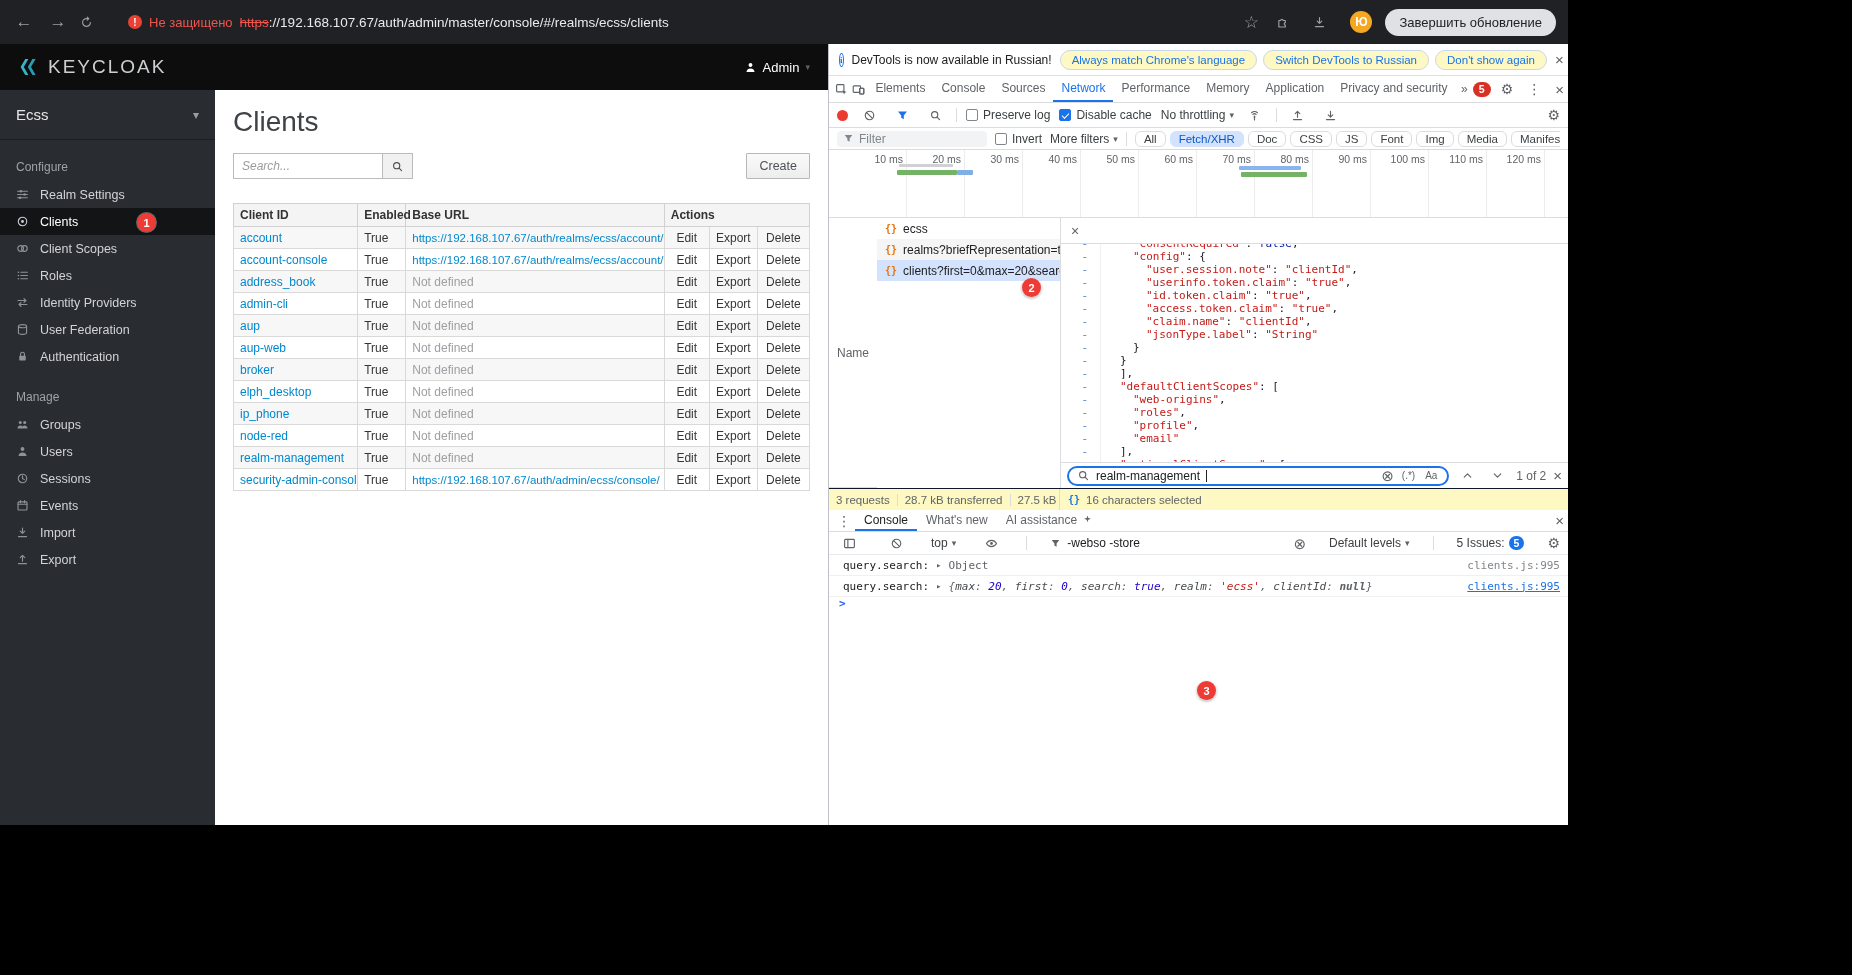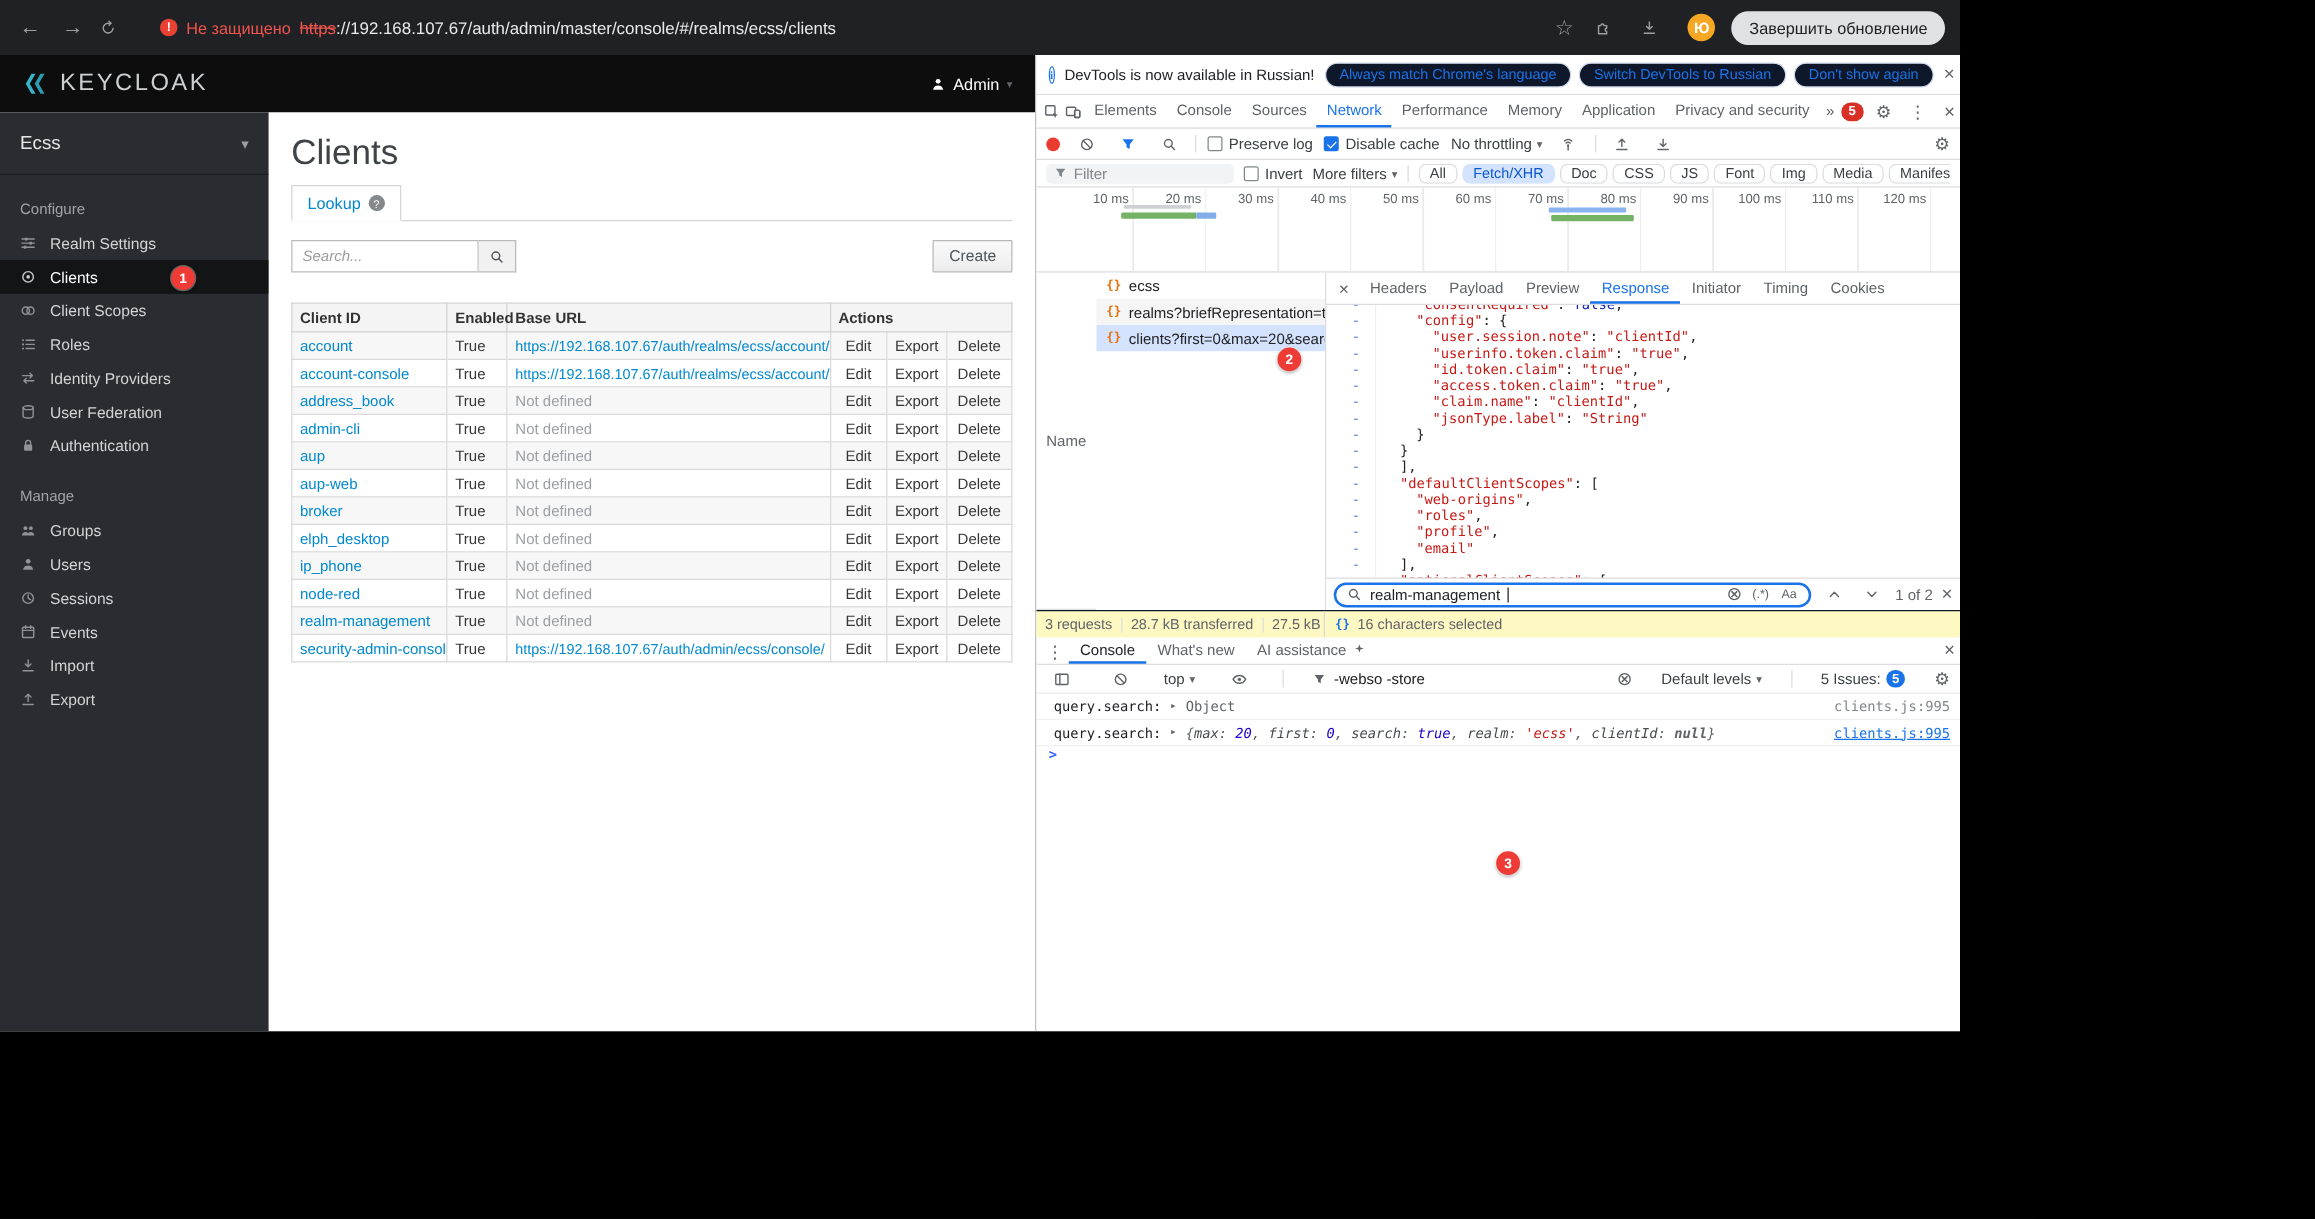--- a/index.html
+++ b/index.html
@@ -52,21 +52,21 @@
 .kc-table tr:nth-child(odd) td{background:#f7f7f7}
 .kc-table a{color:#0088ce;text-decoration:none;cursor:pointer}
 .kc-table .burl{font-size:11.5px}
 .kc-table .muted{color:#9c9fa3}
 .kc-table .act{text-align:center;cursor:pointer}
 
 .devtools{width:740px;border-left:1px solid #bdc1c6;display:flex;flex-direction:column;background:#fff;min-width:0;font-size:12px;color:#3c4043;overflow:hidden}
 .dt-banner{flex:0 0 32px;display:flex;align-items:center;gap:8px;padding:0 10px;border-bottom:1px solid #e0e0e0}
 .info-ic{width:14px;height:14px;border-radius:50%;border:1.4px solid #1a73e8;color:#1a73e8;font-size:9px;font-weight:bold;display:flex;align-items:center;justify-content:center;font-family:"Liberation Serif",serif}
 .dt-banner .txt{color:#202124;white-space:nowrap}
-.pill{border:1px solid #cbd6e8;background:#0f172a;color:#1a73e8;border-radius:14px;padding:3px 11px;font-size:11.5px;font-family:inherit;cursor:pointer;white-space:nowrap}
+.pill{border:1px solid #cbd6e8;background:#fef9c3;color:#1a73e8;border-radius:14px;padding:3px 11px;font-size:11.5px;font-family:inherit;cursor:pointer;white-space:nowrap}
 .xbtn{color:#5f6368;font-size:15px;cursor:pointer;line-height:1}
 .ml-auto{margin-left:auto}
 .dt-tabbar{flex:0 0 27px;display:flex;align-items:center;padding:0 4px;border-bottom:1px solid #dadce0;color:#5f6368}
 .icbtn{width:24px;display:flex;align-items:center;justify-content:center;color:#5f6368;cursor:pointer}
 .dtab{padding:0 8px;height:100%;display:flex;align-items:center;border-bottom:2px solid transparent;cursor:pointer;white-space:nowrap}
 .dtab.sel{color:#1a73e8;border-color:#1a73e8}
 .errbadge{background:#d93025;color:#fff;border-radius:8px;padding:0 6px;font-size:10.5px;height:15px;display:flex;align-items:center;font-weight:bold}
 .gear{font-size:14px;color:#5f6368;cursor:pointer}
 .kebab{font-size:14px;color:#5f6368;cursor:pointer;padding:0 4px}
 .dt-nettool{flex:0 0 25px;display:flex;align-items:center;gap:9px;padding:0 8px;border-bottom:1px solid #dadce0}
@@ -322,26 +322,20 @@
                     <svg viewBox="0 0 16 16" width="13" height="13" fill="none" stroke="currentColor" stroke-width="1.4" stroke-linecap="round" stroke-linejoin="round">
                       <path d="M8 10V3M5.2 5.7 8 3l2.8 2.7M3 13h10"></path>
                     </svg>
                   </span>
                   <span>Export</span>
                 </div>
               </div>
         </aside>
         <main class="kc-main">
           <h1 class="kc-title">Clients</h1>
-          <div class="kc-tabs">
-            <div class="kc-tab">
-              <span>Lookup</span>
-              <span class="help-q">?</span>
-            </div>
-          </div>
           <div class="kc-toolbar">
             <div class="kc-search">
               <input placeholder="Search..." style="">
               <span class="mag-btn">
                     <span>
                       <svg viewBox="0 0 16 16" width="13" height="13" fill="none" stroke="currentColor" stroke-width="1.4" stroke-linecap="round" stroke-linejoin="round">
                         <circle cx="7" cy="7" r="3.8"></circle>
                         <path d="M9.9 9.9 13 13"></path>
                       </svg>
                     </span>
@@ -632,29 +626,20 @@
                 </div>
                 <div class="req sel">
                   <span class="brace">{}</span>
                   <span>clients?first=0&amp;max=20&amp;search=true</span>
                 </div>
               </div>
         </div>
         <div class="details">
           <div class="det-tabs">
             <span class="det-close">×</span>
-            <span id="det-tabs" style="display:flex;height:100%">
-                  <div class="det-tab">Headers</div>
-                  <div class="det-tab">Payload</div>
-                  <div class="det-tab">Preview</div>
-                  <div class="det-tab sel">Response</div>
-                  <div class="det-tab">Initiator</div>
-                  <div class="det-tab">Timing</div>
-                  <div class="det-tab">Cookies</div>
-                </span>
           </div>
           <div class="resp-body">
             <div class="code" id="code">
                   <div class="cl"><span class="gut">-</span><span class="lc" style="padding-left:32px"><span class="s">"consentRequired"</span><span class="p">: </span><span class="b">false</span><span class="p">,</span></span></div>
                   <div class="cl"><span class="gut">-</span><span class="lc" style="padding-left:32px"><span class="s">"config"</span><span class="p">: {</span></span></div>
                   <div class="cl"><span class="gut">-</span><span class="lc" style="padding-left:45px"><span class="s">"user.session.note"</span><span class="p">: </span><span class="s">"clientId"</span><span class="p">,</span></span></div>
                   <div class="cl"><span class="gut">-</span><span class="lc" style="padding-left:45px"><span class="s">"userinfo.token.claim"</span><span class="p">: </span><span class="s">"true"</span><span class="p">,</span></span></div>
                   <div class="cl"><span class="gut">-</span><span class="lc" style="padding-left:45px"><span class="s">"id.token.claim"</span><span class="p">: </span><span class="s">"true"</span><span class="p">,</span></span></div>
                   <div class="cl"><span class="gut">-</span><span class="lc" style="padding-left:45px"><span class="s">"access.token.claim"</span><span class="p">: </span><span class="s">"true"</span><span class="p">,</span></span></div>
                   <div class="cl"><span class="gut">-</span><span class="lc" style="padding-left:45px"><span class="s">"claim.name"</span><span class="p">: </span><span class="s">"clientId"</span><span class="p">,</span></span></div>

